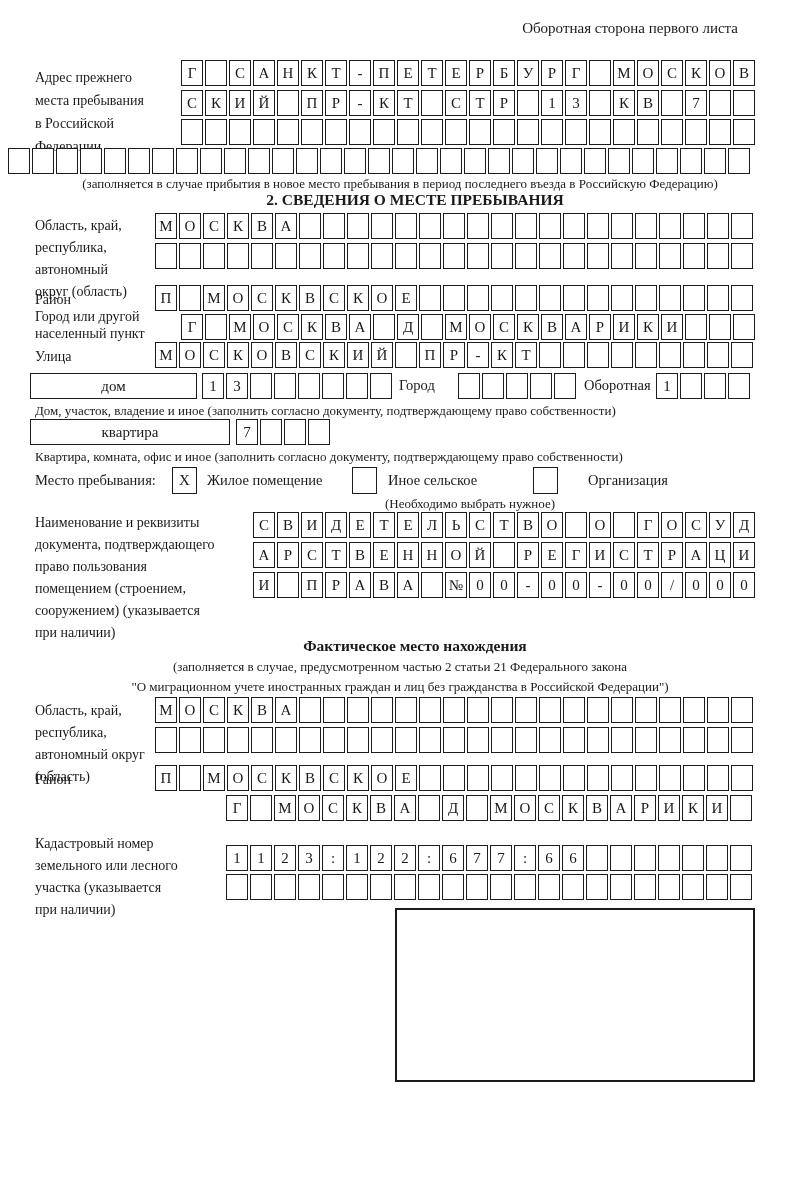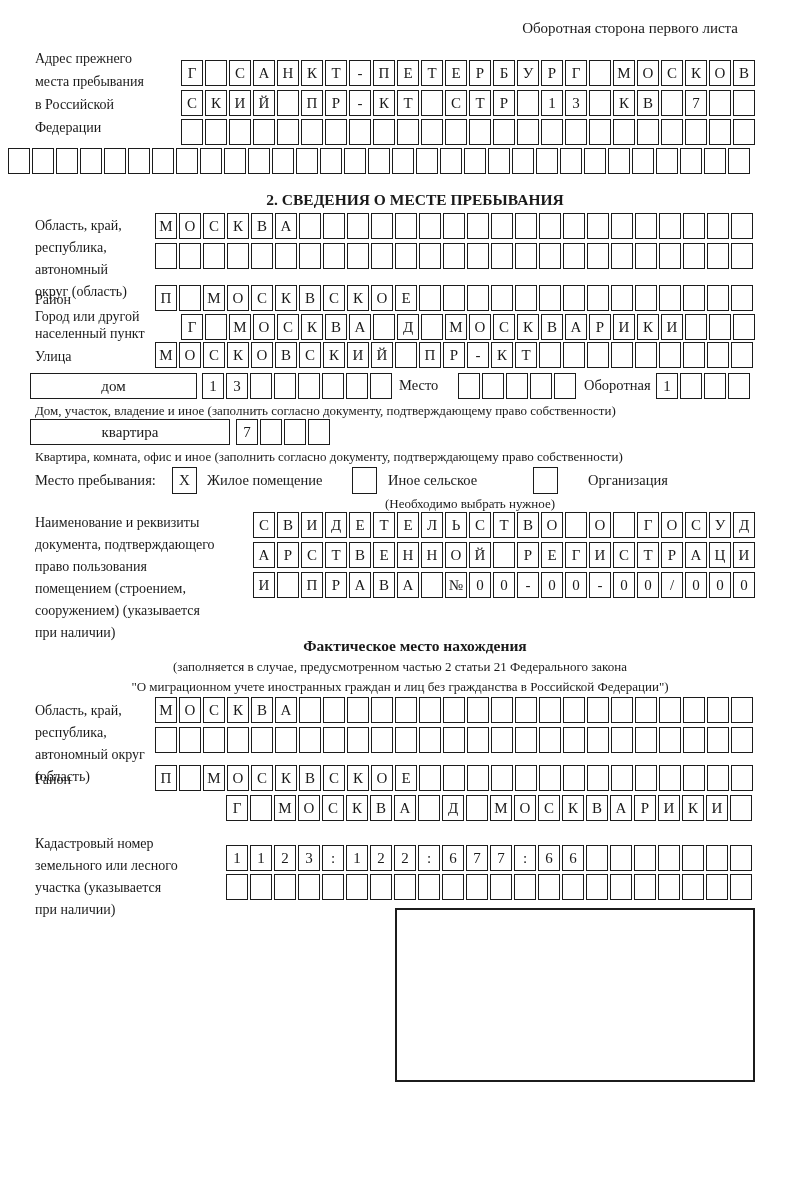--- a/index.html
+++ b/index.html
@@ -35,21 +35,21 @@
   .big-box{position:absolute;box-sizing:border-box;border:2px solid #1c1c1c;background:#fff;}
   .mark-note{font-size:14px;line-height:19.5px;text-align:center;white-space:pre-line;}
 </style>
 </head>
 <body>
 
 <div class="page">
 
   <div class="abs back-note" style="top:20px;right:62px">Оборотная сторона первого листа</div>
 
-  <div class="abs lbl" style="left:35px;top:47px;width:150px">Адрес прежнего
+  <div class="abs lbl" style="left:35px;top:66px;width:150px">Адрес прежнего
 места пребывания
 в Российской
 Федерации</div>
   <div class="cells" style="left:181px;top:60px">
       <span class="cell">Г</span>
       <span class="cell"></span>
       <span class="cell">С</span>
       <span class="cell">А</span>
       <span class="cell">Н</span>
       <span class="cell">К</span>
@@ -150,20 +150,21 @@
       <span class="cell"></span>
       <span class="cell"></span>
       <span class="cell"></span>
       <span class="cell"></span>
       <span class="cell"></span>
       <span class="cell"></span>
       <span class="cell"></span>
       <span class="cell"></span>
       <span class="cell"></span>
     </div>
+  <div class="abs caption center" style="top:176px">(заполняется в случае прибытия в новое место пребывания в период последнего въезда в Российскую Федерацию)</div>
 
   <div class="abs title" style="top:191px">2. СВЕДЕНИЯ О МЕСТЕ ПРЕБЫВАНИЯ</div>
 
   <div class="abs lbl s2" style="left:35px;top:215px;width:130px">Область, край,
 республика,
 автономный
 округ (область)</div>
   <div class="cells" style="left:155px;top:213px">
       <span class="cell">М</span>
       <span class="cell">О</span>
@@ -312,21 +313,21 @@
   <div class="cells" style="left:202px;top:373px">
       <span class="cell">1</span>
       <span class="cell">3</span>
       <span class="cell"></span>
       <span class="cell"></span>
       <span class="cell"></span>
       <span class="cell"></span>
       <span class="cell"></span>
       <span class="cell"></span>
     </div>
-  <div class="abs inline-lbl" style="left:399px;top:377px">Место</div>
+  <div class="abs inline-lbl" style="left:399px;top:377px">Город</div>
   <div class="cells" style="left:458px;top:373px">
       <span class="cell"></span>
       <span class="cell"></span>
       <span class="cell"></span>
       <span class="cell"></span>
       <span class="cell"></span>
     </div>
   <div class="abs inline-lbl" style="left:584px;top:377px">Оборотная</div>
   <div class="cells" style="left:656px;top:373px">
       <span class="cell">1</span>

